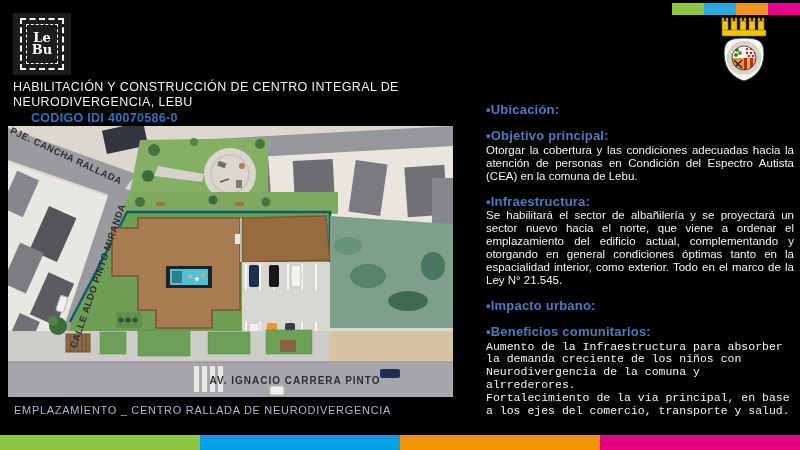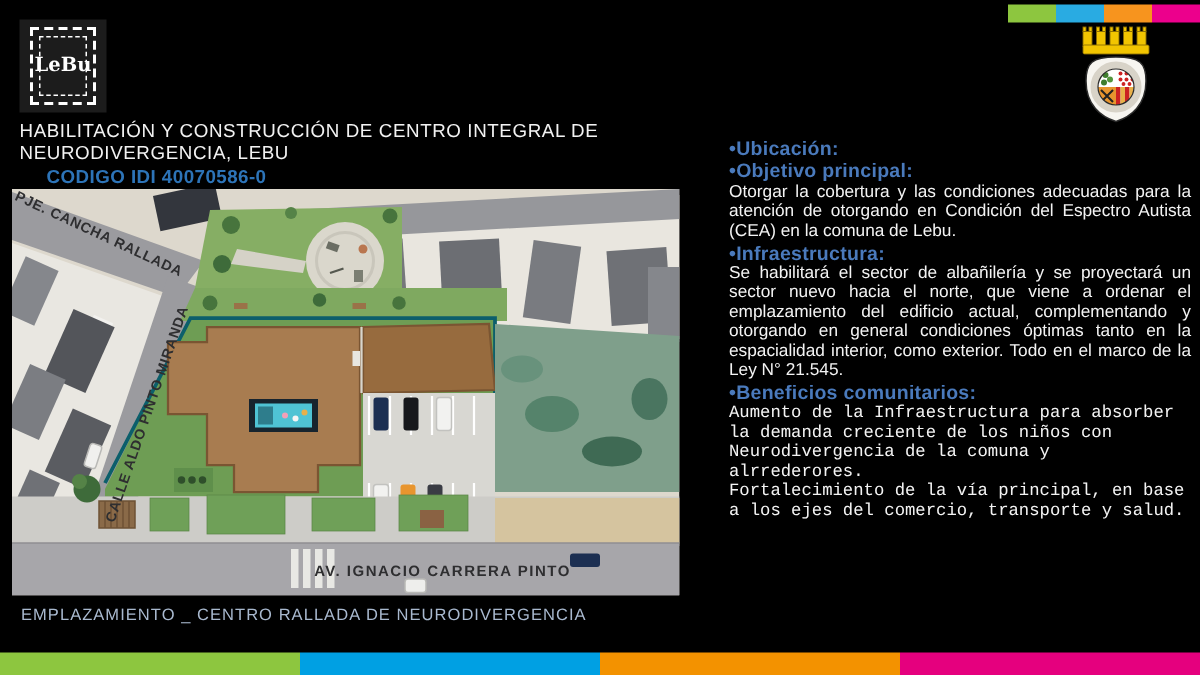--- a/index.html
+++ b/index.html
@@ -9,35 +9,35 @@
   }
   
   .top-bar{position:absolute;top:3px;right:0;display:flex;height:12px;}
   .top-bar span{width:32px;height:12px;display:block;}
   .bottom-bar{position:absolute;left:0;bottom:0;width:800px;height:15px;display:flex;}
   .bottom-bar span{width:200px;height:15px;display:block;}
   
   .logo{position:absolute;left:13px;top:13px;width:58px;height:62px;background:#1c1c1c;
         display:flex;align-items:center;justify-content:center;}
   .logo-frame{width:40px;height:48px;border:2px dashed #fff;display:flex;align-items:center;justify-content:center;}
-  .logo-frame-inner{width:30px;height:38px;border:1px dashed #fff;display:flex;flex-direction:row;
+  .logo-frame-inner{width:30px;height:38px;border:1px dashed #fff;display:flex;flex-direction:column;
         align-items:center;justify-content:center;text-align:right;}
   .logo-text{color:#fff;font-family:"DejaVu Serif",serif;font-weight:bold;font-size:13px;line-height:0.95;}
   
   .titles{position:absolute;left:13px;top:80px;width:440px;}
   .title-line{color:#f2f2f2;font-size:12.5px;letter-spacing:.4px;line-height:1.22;}
   .code-line{color:#2d74b8;font-weight:bold;font-size:12.5px;letter-spacing:.3px;line-height:1.2;margin-left:18px;}
   
   .map{position:absolute;left:8px;top:126px;width:445px;height:271px;}
   .map svg{display:block;}
   .map text{font-family:"Liberation Sans",sans-serif;font-weight:bold;fill:#2e2e30;}
   .caption{position:absolute;left:14px;top:404px;color:#a9b9cf;font-size:11px;letter-spacing:.7px;}
   
   .panel{position:absolute;left:486px;top:91px;width:308px;}
-  .panel .h{color:#4a7abc;font-weight:bold;font-size:13px;line-height:1.18;letter-spacing:.2px;margin-top:0;}
+  .panel .h{color:#4a7abc;font-weight:bold;font-size:13px;line-height:1.18;letter-spacing:.2px;margin-top:11px;}
   .panel p{margin:0;color:#f3f3f3;font-size:11.5px;line-height:1.13;text-align:justify;}
   .panel p.left{text-align:left;font-family:Liberation Mono, monospace;}
   .panel b{font-weight:normal;}
   
   .crest{position:absolute;left:714px;top:14px;}
 </style>
 </head>
 <body>
 
 <div class="top-bar">
@@ -274,25 +274,26 @@
   <text x="287" y="258" font-size="10" text-anchor="middle" letter-spacing="1">AV. IGNACIO CARRERA PINTO</text>
 </svg>
 </div>
 
 <div class="caption">EMPLAZAMIENTO _ CENTRO RALLADA DE NEURODIVERGENCIA</div>
 
 <div class="panel">
   <div class="h">•Ubicación:</div>
 
   <div class="h">•Objetivo principal:</div>
-  <p>Otorgar la cobertura y las condiciones adecuadas para la atención de otorgando en Condición del Espectro Autista (CEA) en la comuna de Lebu.</p>
+  <p>Otorgar la cobertura y las condiciones adecuadas hacia la atención de personas en Condición del Espectro Autista (CEA) en la comuna de Lebu.</p>
 
   <div class="h">•Infraestructura:</div>
   <p><span>Se habilitará el sector de albañilería y se proyectará un sector nuevo hacia el norte, que viene a ordenar el emplazamiento del edificio actual, complementando y otorgando en general condiciones óptimas tanto en la espacialidad interior, como exterior. Todo en el marco de la </span><b>Ley N° 21.545</b><span>.</span></p>
 
+  <div class="h">•Impacto urbano:</div>
 
   <div class="h">•Beneficios comunitarios:</div>
   <p class="left">Aumento de la Infraestructura para absorber la demanda creciente de los niños con Neurodivergencia de la comuna y alrrederores.</p>
   <p class="left">Fortalecimiento de la vía principal, en base a los ejes del comercio, transporte y salud.</p>
 </div>
 
 <div class="bottom-bar">
   <span style="background-color: rgb(141, 198, 63);"></span>
   <span style="background-color: rgb(0, 160, 227);"></span>
   <span style="background-color: rgb(243, 146, 0);"></span>

